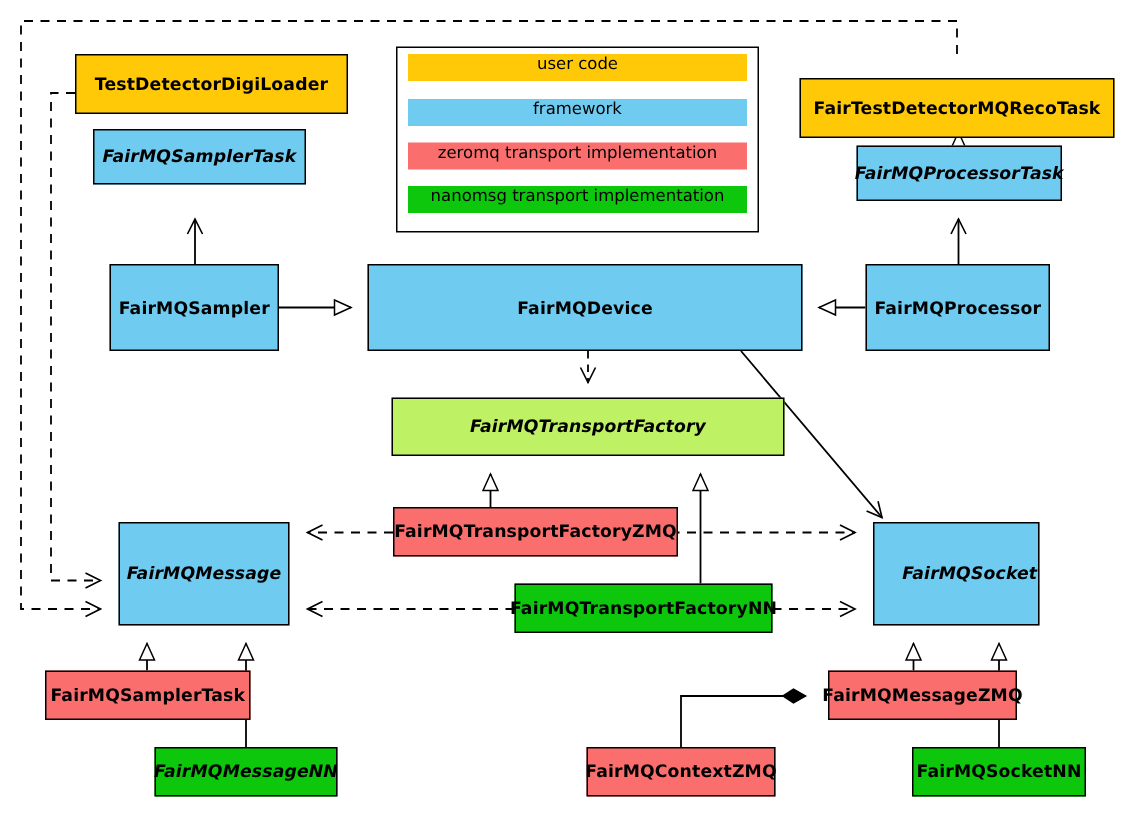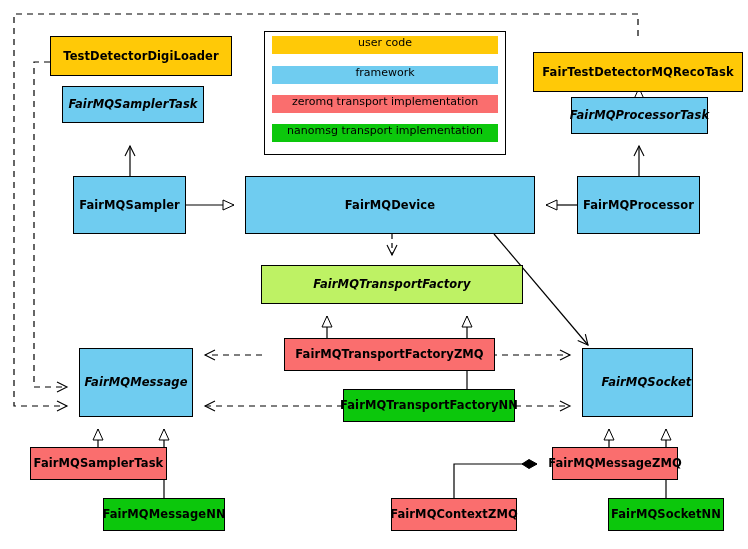--- a/index.html
+++ b/index.html
@@ -147,31 +147,31 @@
   <div class="node" style="left:245px; top:176px; width:290px; height:58px; background:#6FCCF0;">FairMQDevice</div>
 
   <div class="node" style="left:577px; top:176px; width:123px; height:58px; background:#6FCCF0;">FairMQProcessor</div>
 
   <div class="node" style="left:533px; top:36px; width:210px; height:40px; background:#FFC907;margin-top:16px;">FairTestDetectorMQRecoTask</div>
 
   <div class="node abstract" style="left:571px; top:97px; width:137px; height:37px; background:#6FCCF0;">FairMQProcessorTask</div>
 
   <div class="node abstract" style="left:261px; top:265px; width:262px; height:39px; background:#bef264;">FairMQTransportFactory</div>
 
-  <div class="node" style="left:262px; top:338px; width:211px; height:33px; background:#FA6E6E;margin-left:22px;">FairMQTransportFactoryZMQ</div>
+  <div class="node" style="left:262px; top:338px; width:190px; height:33px; background:#FA6E6E;">FairMQTransportFactoryZMQ</div>
 
   <div class="node" style="left:343px; top:389px; width:172px; height:33px; background:#0CC70C;">FairMQTransportFactoryNN</div>
 
   <div class="node abstract" style="left:79px; top:348px; width:114px; height:69px; background:#6FCCF0;">FairMQMessage</div>
 
   <div class="node abstract" style="left:582px; top:348px; width:111px; height:69px; background:#6FCCF0;padding-left:18px;">FairMQSocket</div>
 
   <div class="node" style="left:30px; top:447px; width:137px; height:33px; background:#FA6E6E;">FairMQSamplerTask</div>
 
-  <div class="node" style="left:103px; top:498px; width:122px; height:33px; background:#0CC70C;">FairMQMessageNN</div>
+  <div class="node" style="left:103px; top:498px; width:122px; height:33px; background:#0CC70C;font-style:italic;">FairMQMessageNN</div>
 
   <div class="node" style="left:552px; top:447px; width:126px; height:33px; background:#FA6E6E;">FairMQMessageZMQ</div>
 
   <div class="node" style="left:608px; top:498px; width:116px; height:33px; background:#0CC70C;">FairMQSocketNN</div>
 
   <div class="node" style="left:391px; top:498px; width:126px; height:33px; background:#FA6E6E;">FairMQContextZMQ</div>
 
 </div>
 
 </body></html>

